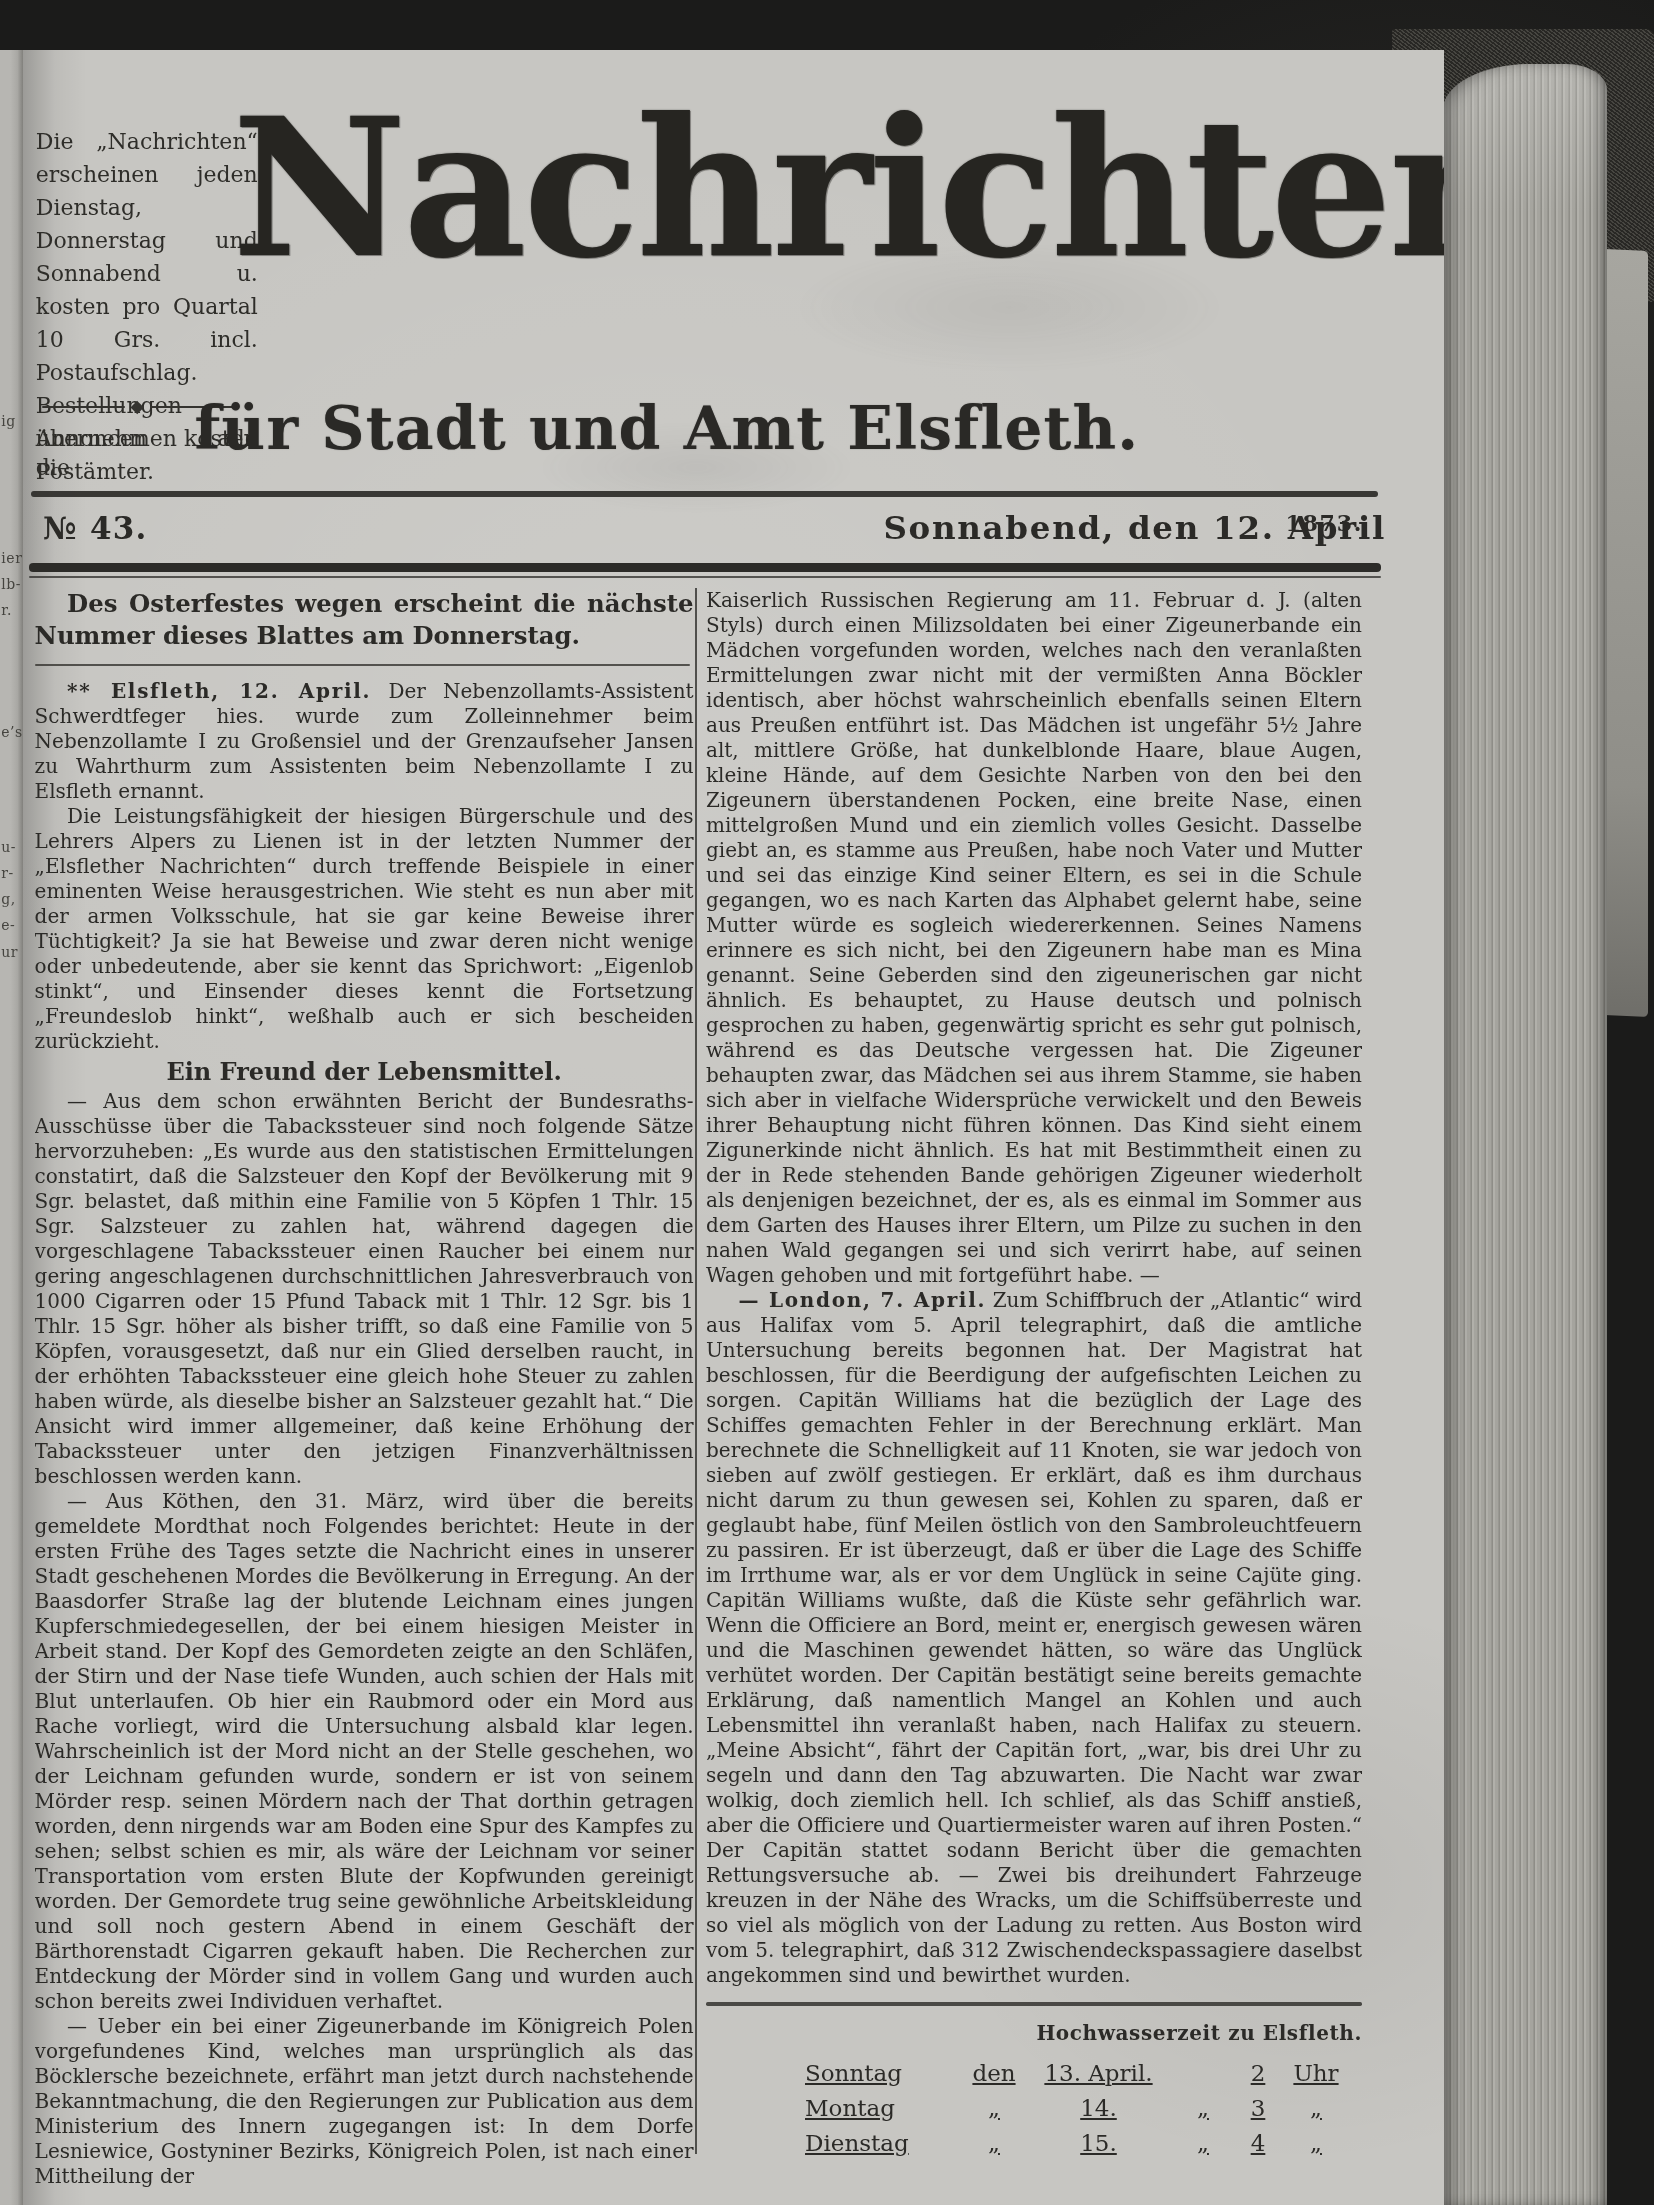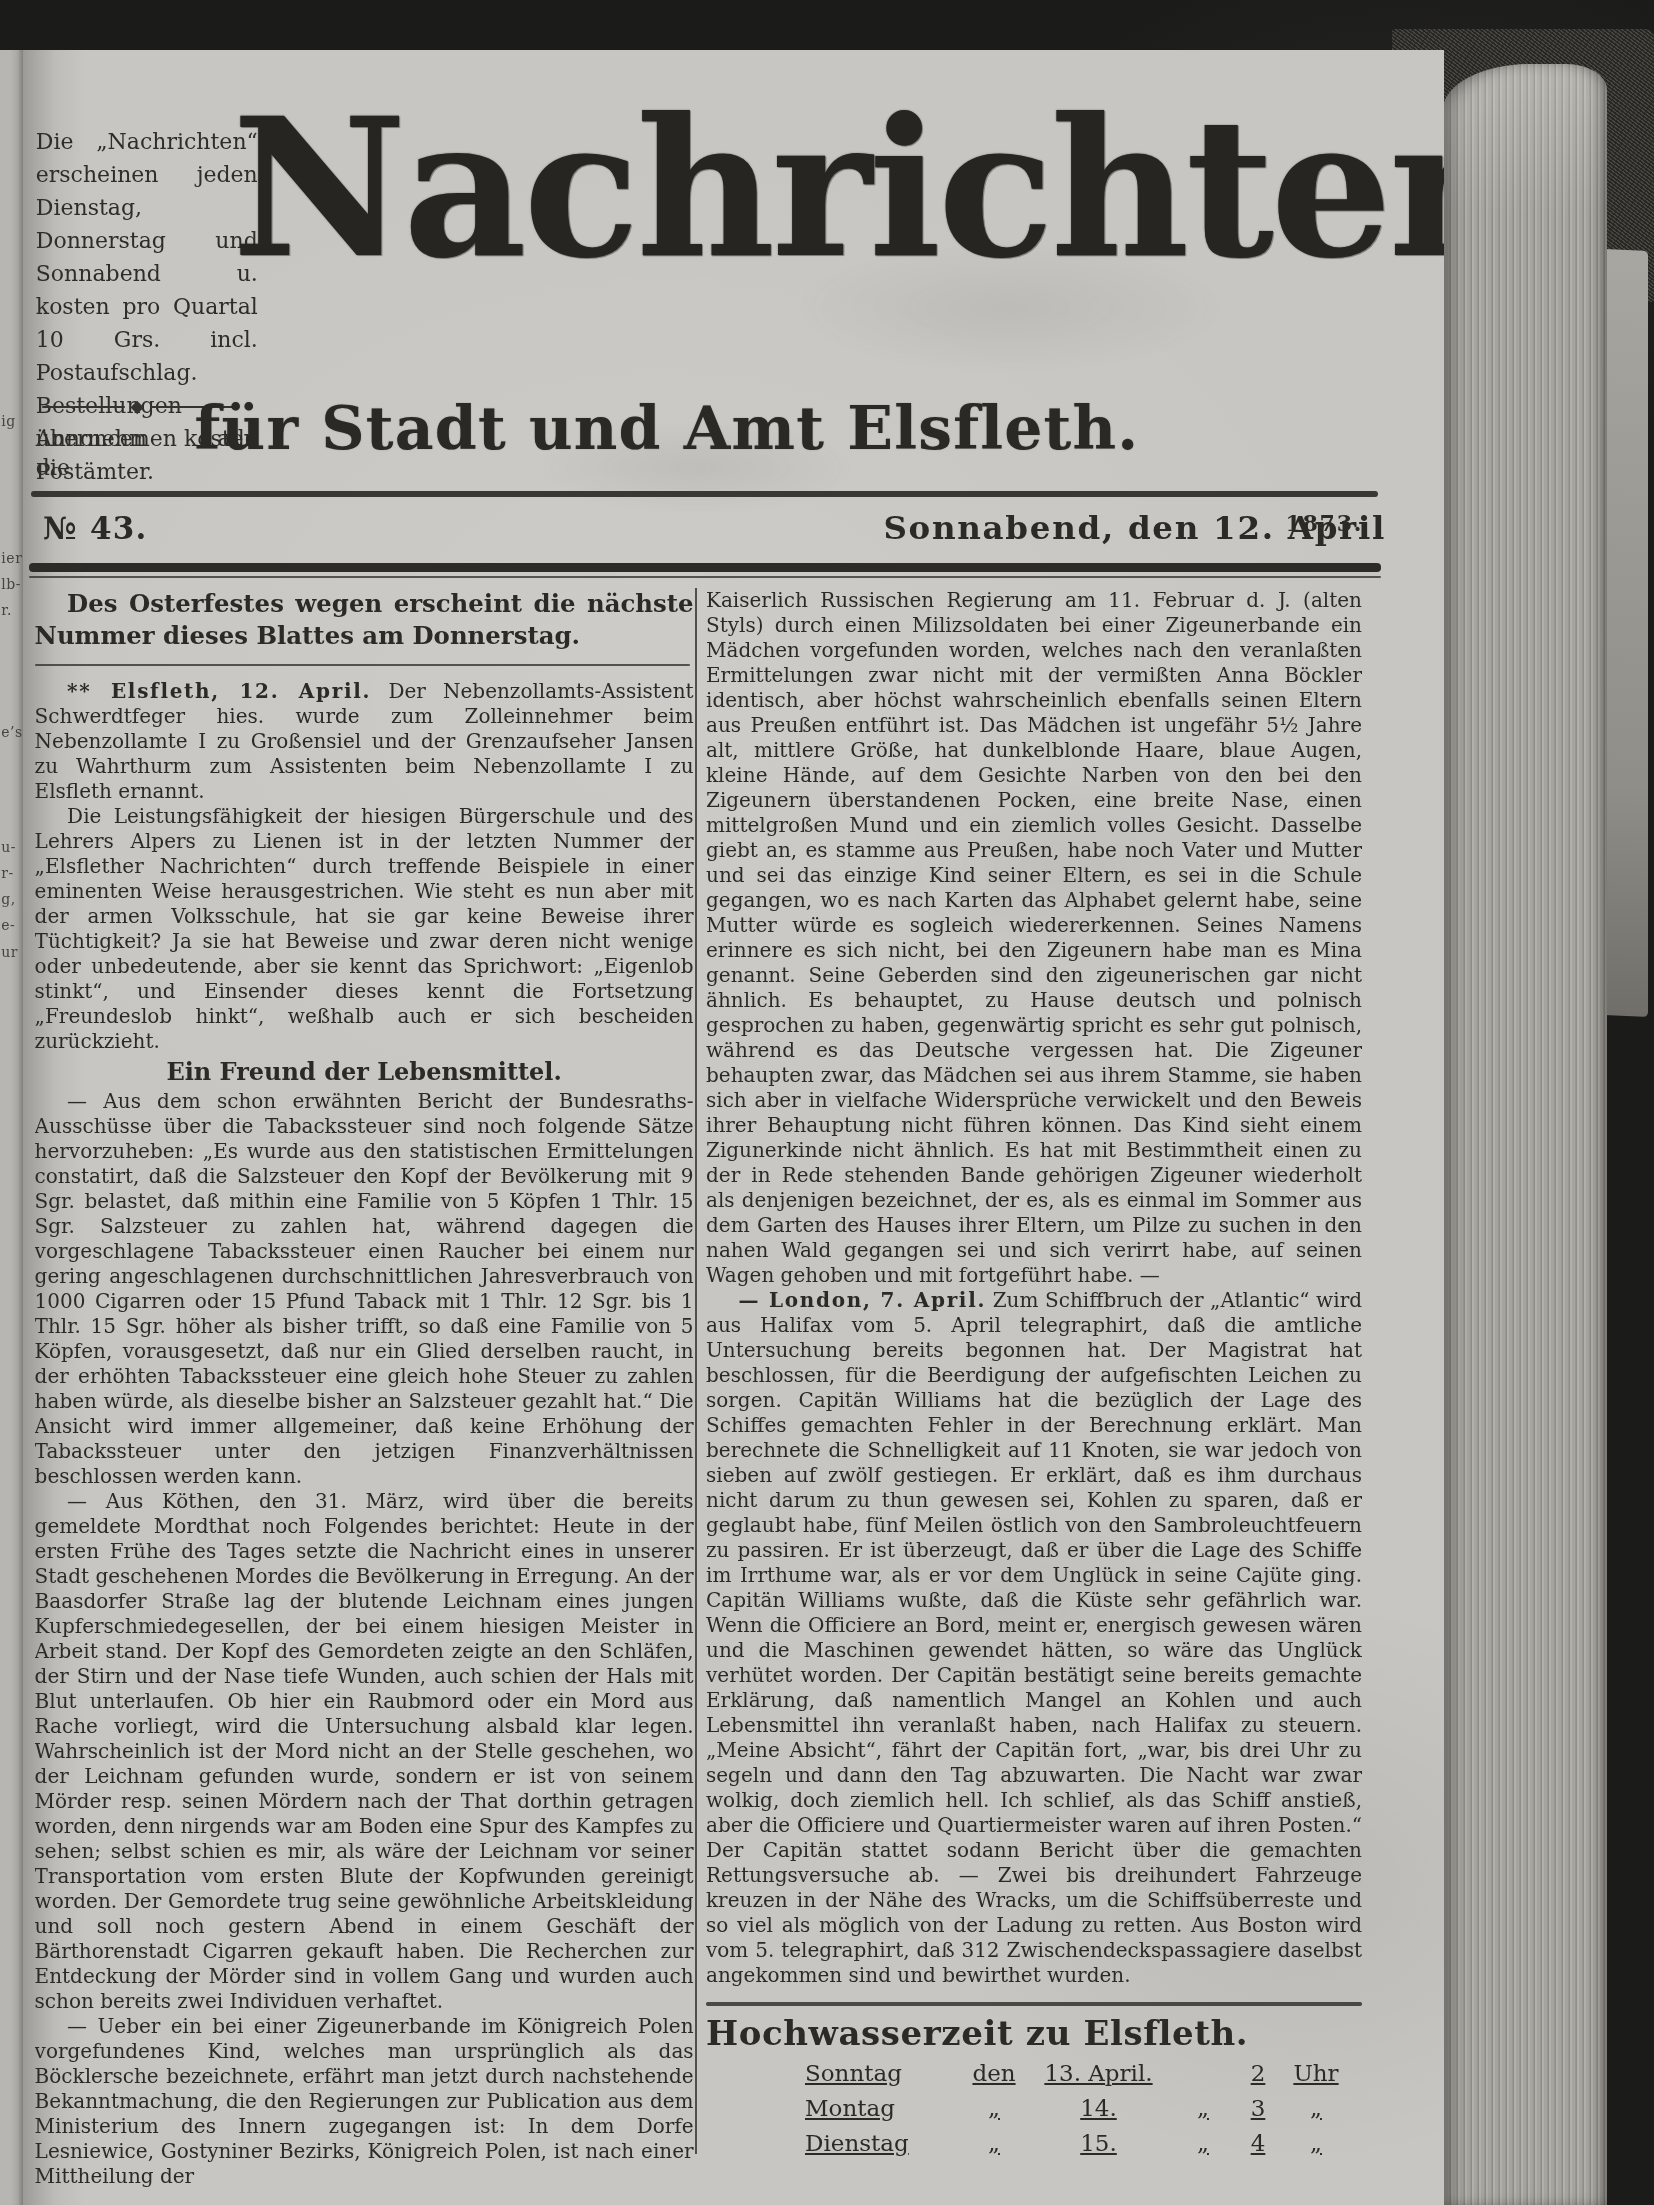--- a/index.html
+++ b/index.html
@@ -110,21 +110,21 @@
   .col-left{left:11.6px;width:659px;}
   .col-right{left:683px;width:656px;}
   .col-div{position:absolute;left:672px;top:538px;width:1.7px;height:1566px;background:#3a3936;opacity:.85;}
   .col p{margin:0;padding:0;text-indent:32.5px;}
   .col p.noindent{text-indent:0;}
   .lead{font-weight:bold;letter-spacing:1.7px;}
   .notice{font-size:24.4px;line-height:32px;font-weight:bold;text-indent:16.2px;margin:0;text-align:justify;}
   .thin-rule{height:2.3px;background:#34332f;opacity:.8;margin:11.6px 3.5px 12.8px 0;border-radius:1.2px;}
   .signature{text-align:center;font-weight:bold;font-size:24px;margin:5.8px 0 4.6px 0;}
   .sec-rule{height:3.5px;background:#34332f;opacity:.85;margin:14px 0 10.4px 0;border-radius:1.7px;}
-  .tide-head{text-align:left;font-weight:bold;font-size:34px;line-height:34px;margin:3.5px 0 5.8px 0;letter-spacing:0.6px;}
+  .tide-head{text-align:right;font-weight:bold;font-size:20px;line-height:34px;margin:3.5px 0 5.8px 0;letter-spacing:0.6px;}
   .tide{margin-left:99px;}
   .tide-row{display:grid;grid-template-columns:157px 64px 145px 64px 46px 70px 55px 64px;
             font-size:23px;line-height:35px;}
   .tide-row span{text-align:center;text-decoration:underline;}
   .tide-row span:first-child{text-align:left;}
 </style>
 </head>
 <body>
 
 <div id="scan">

